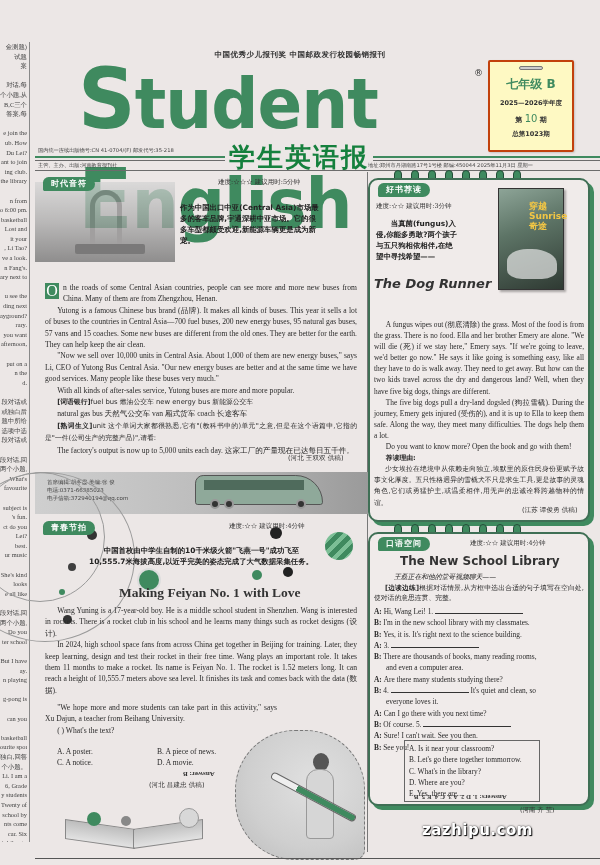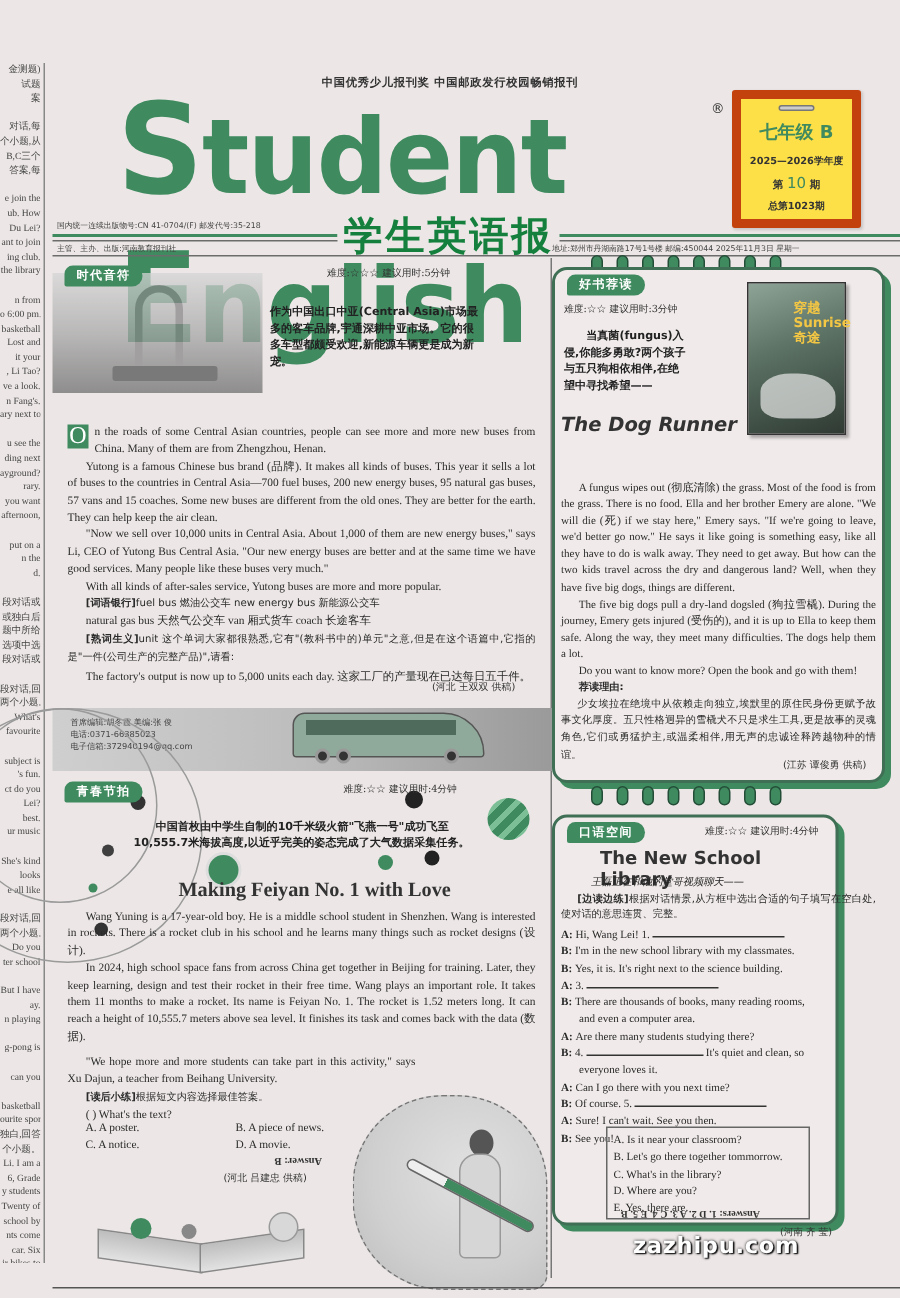--- a/index.html
+++ b/index.html
@@ -26,21 +26,21 @@
   .logo {
     position: absolute; left: 78px; top: 55px; width: 400px; height: 90px;
     font-family: "DejaVu Sans", sans-serif; font-weight: bold; color: #3f8a5f;
     font-size: 66px; letter-spacing: -1px; line-height: 90px;
     transform: scaleY(1.05);
   }
   .logo .cap { font-size: 80px; }
   .reg { position: absolute; left: 474px; top: 68px; font-size: 9px; color: #333; font-family: "DejaVu Sans", sans-serif; }
   .issue-card {
     position: absolute; left: 488px; top: 60px; width: 86px; height: 92px;
-    border: 6px solid #c2410c; background: #fde047; border-radius: 2px;
+    border: 2px solid #c2410c; background: #fef9c3; border-radius: 2px;
     text-align: center; font-family: "DejaVu Sans", sans-serif; box-shadow: 1px 1px 2px rgba(0,0,0,0.15);
   }
   .issue-card .clip { width: 24px; height: 4px; margin: 4px auto 6px; border: 1px solid #777; border-radius: 2px; background: #ccc; }
   .issue-card .grade { color: #3f8a5f; font-weight: bold; font-size: 12px; margin-bottom: 6px; }
   .issue-card .year { font-size: 6.5px; font-weight: bold; color: #333; margin-bottom: 5px; }
   .issue-card .no { font-size: 7px; font-weight: bold; color: #333; margin-bottom: 5px; }
   .issue-card .no b { color: #3f8a5f; font-size: 10px; font-weight: normal; }
   .issue-card .total { font-size: 6.5px; font-weight: bold; color: #333; }
 
   .meta-left { position: absolute; left: 38px; top: 147px; font-size: 5.2px; color: #444; font-family: "DejaVu Sans", sans-serif; }
@@ -306,21 +306,20 @@
     <div class="difficulty" style="left:194px; top:350px;">难度:☆☆  建议用时:4分钟</div>
     <div class="intro-cn" style="left:54px; top:373px; width:226px; text-indent:2em;">中国首枚由中学生自制的10千米级火箭"飞燕一号"成功飞至10,555.7米海拔高度,以近乎完美的姿态完成了大气数据采集任务。</div>
     <div class="headline-sans" style="left:84px; top:413px; font-size:13.5px; font-family:'Liberation Serif','DejaVu Serif',serif;">Making Feiyan No. 1 with Love</div>
 
     <div class="body-text" style="left:10px; top:433px; width:312px;">
       <p>Wang Yuning is a 17-year-old boy. He is a middle school student in Shenzhen. Wang is interested in rockets. There is a rocket club in his school and he learns many things such as rocket designs (设计).</p>
       <p>In 2024, high school space fans from across China get together in Beijing for training. Later, they keep learning, design and test their rocket in their free time. Wang plays an important role. It takes them 11 months to make a rocket. Its name is Feiyan No. 1. The rocket is 1.52 meters long. It can reach a height of 10,555.7 meters above sea level. It finishes its task and comes back with the data (数据).</p>
     </div>
     <div class="body-text" style="left:10px; top:530px; width:232px;">
       <p>"We hope more and more students can take part in this activity," says Xu Dajun, a teacher from Beihang University.</p>
-      <p><b class="cn">[读后小练]</b><span class="cn">根据短文内容选择最佳答案。</span></p>
       <p>( ) What's the text?</p>
     </div>
     <div class="q-options" style="left:22px; top:574px;">
       <div class="row">
         <span>A. A poster.</span>
         <span>B. A piece of news.</span>
       </div>
       <div class="row">
         <span>C. A notice.</span>
         <span>D. A movie.</span>
@@ -376,21 +375,21 @@
   <div class="rings" style="left:394px; top:524px;">
     <span></span>
       <span></span>
       <span></span>
       <span></span>
       <span></span>
       <span></span>
       <span></span>
       <span></span>
   </div>
-  <div class="notebook" style="left:368px; top:532px; width:191px; height:274px;margin-top:11px;">
+  <div class="notebook" style="left:368px; top:532px; width:222px; height:274px;">
     <div class="section-tag" style="left:8px; top:3px;">口语空间</div>
     <div class="difficulty" style="left:100px; top:5px;">难度:☆☆  建议用时:4分钟</div>
     <div class="headline-sans" style="left:30px; top:20px; font-size:12px;">The New School Library</div>
     <div class="intro-cn" style="left:24px; top:38px; font-weight:normal; font-style:italic; font-size:6.8px;">王磊正在和他的堂哥视频聊天——</div>
     <div class="body-text" style="left:4px; top:49px; width:210px; font-size:7px; line-height:10.4px;">
       <p class="cn"><b>[边读边练]</b><span>根据对话情景,从方框中选出合适的句子填写在空白处,使对话的意思连贯、完整。</span></p>
     </div>
     <div class="dlg" id="dialogue" style="left:4px; top:72px; width:212px;">
         <div><b>A: </b><span>Hi, Wang Lei! 1. </span><span class="blank" style="width: 88px;"></span></div>
         <div><b>B: </b><span>I'm in the new school library with my classmates. </span></div>

